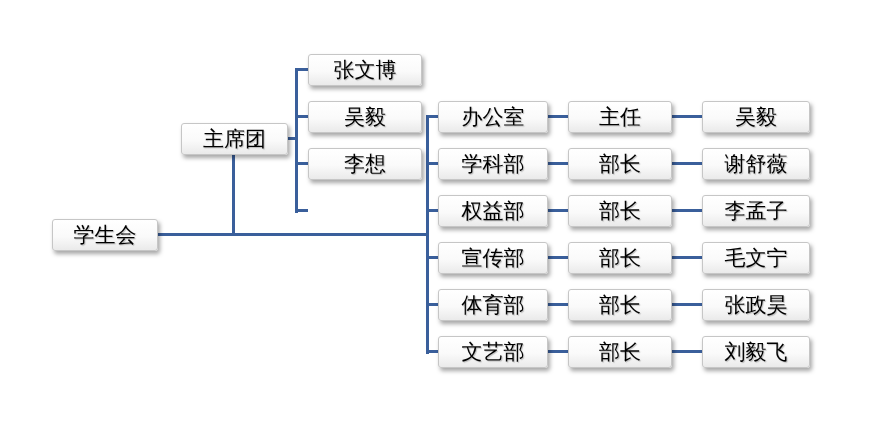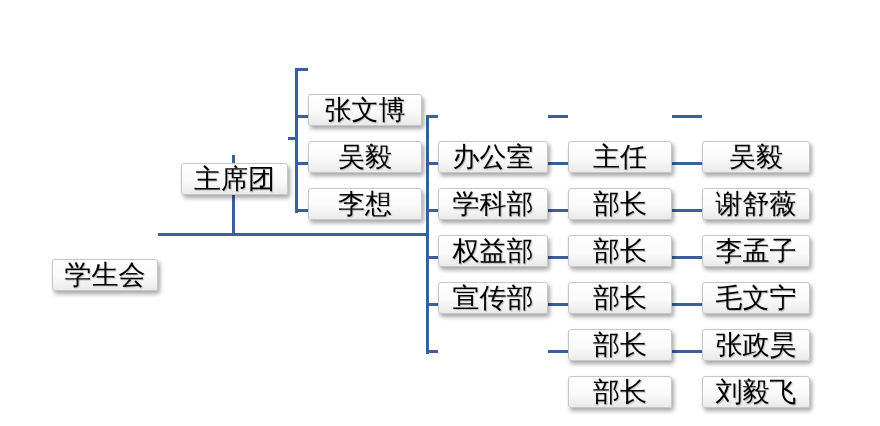--- a/index.html
+++ b/index.html
@@ -6,23 +6,22 @@
   html,body{margin:0;padding:0;background:#ffffff;}
   body{width:880px;height:426px;position:relative;overflow:hidden;
        font-family:"Liberation Sans", sans-serif;}
   .stage{position:absolute;inset:0;}
   .node{
     position:absolute;height:32px;box-sizing:border-box;
     background:linear-gradient(180deg,#ffffff 0%,#fafafa 55%,#eaeaea 100%);
     border:1px solid #c6c6c6;border-radius:3px;
     box-shadow:2px 3px 4px rgba(0,0,0,0.35);
     display:flex;align-items:center;justify-content:center;
-    font-size:27px;color:#000;white-space:nowrap;
+    font-size:21px;color:#000;white-space:nowrap;
     text-shadow:1px 1px 1px rgba(140,140,140,0.55);
-    margin-top:40px;
   }
   .hl{position:absolute;height:3px;background:var(--line);}
   .vl{position:absolute;width:3px;background:var(--line);}
 </style>
 </head>
 <body>
 
 <div class="stage">
 
   <div class="hl" style="left:158px;top:233px;width:271px"></div>
@@ -69,19 +68,21 @@
   <div class="node" style="left:702px;top:148px;width:108px">谢舒薇</div>
 
   <div class="node" style="left:438px;top:195px;width:110px">权益部</div>
   <div class="node" style="left:568px;top:195px;width:104px">部长</div>
   <div class="node" style="left:702px;top:195px;width:108px">李孟子</div>
 
   <div class="node" style="left:438px;top:242px;width:110px">宣传部</div>
   <div class="node" style="left:568px;top:242px;width:104px">部长</div>
   <div class="node" style="left:702px;top:242px;width:108px">毛文宁</div>
 
+  <div class="node" style="left:438px;top:289px;width:110px">体育部</div>
   <div class="node" style="left:568px;top:289px;width:104px">部长</div>
   <div class="node" style="left:702px;top:289px;width:108px">张政昊</div>
 
+  <div class="node" style="left:438px;top:336px;width:110px">文艺部</div>
   <div class="node" style="left:568px;top:336px;width:104px">部长</div>
   <div class="node" style="left:702px;top:336px;width:108px">刘毅飞</div>
 
 </div>
 
 </body></html>

